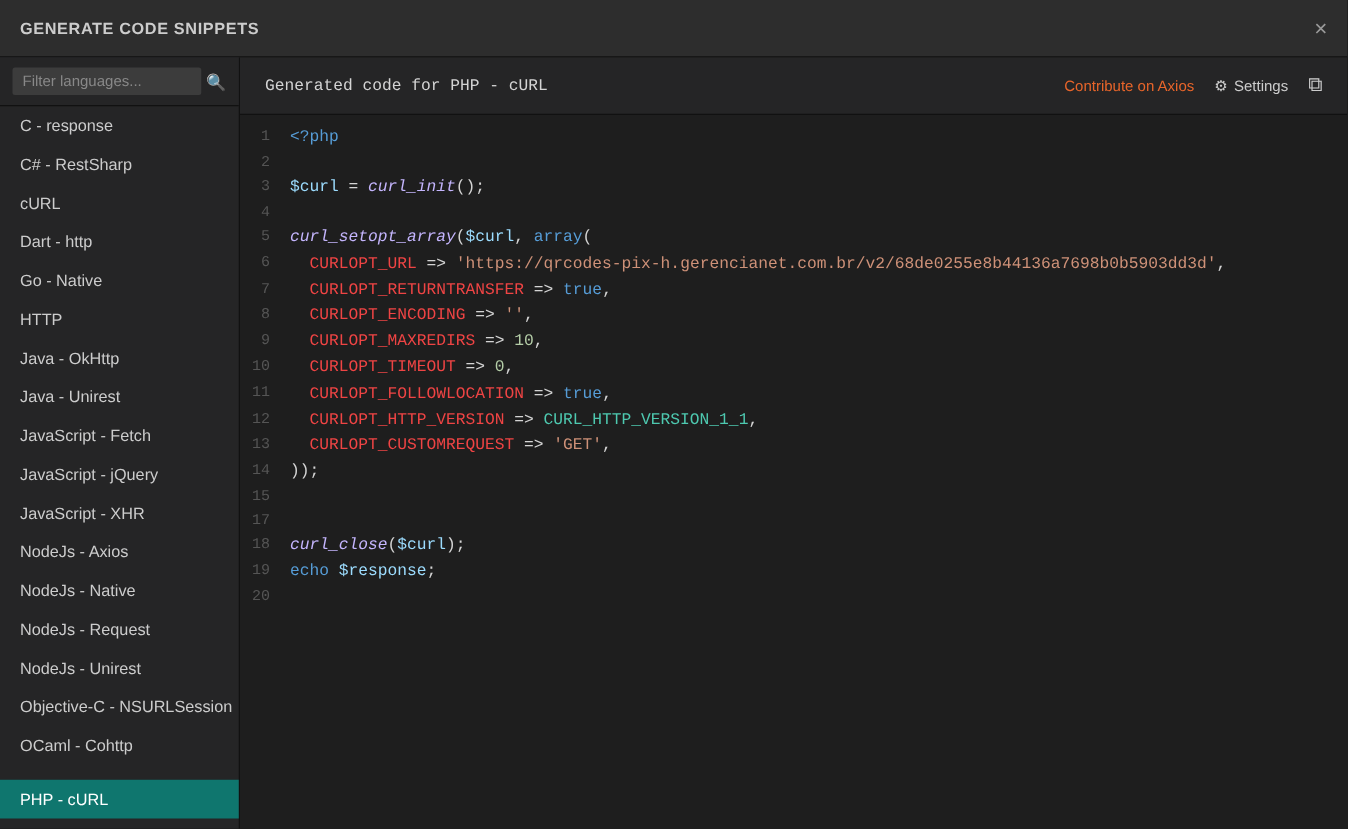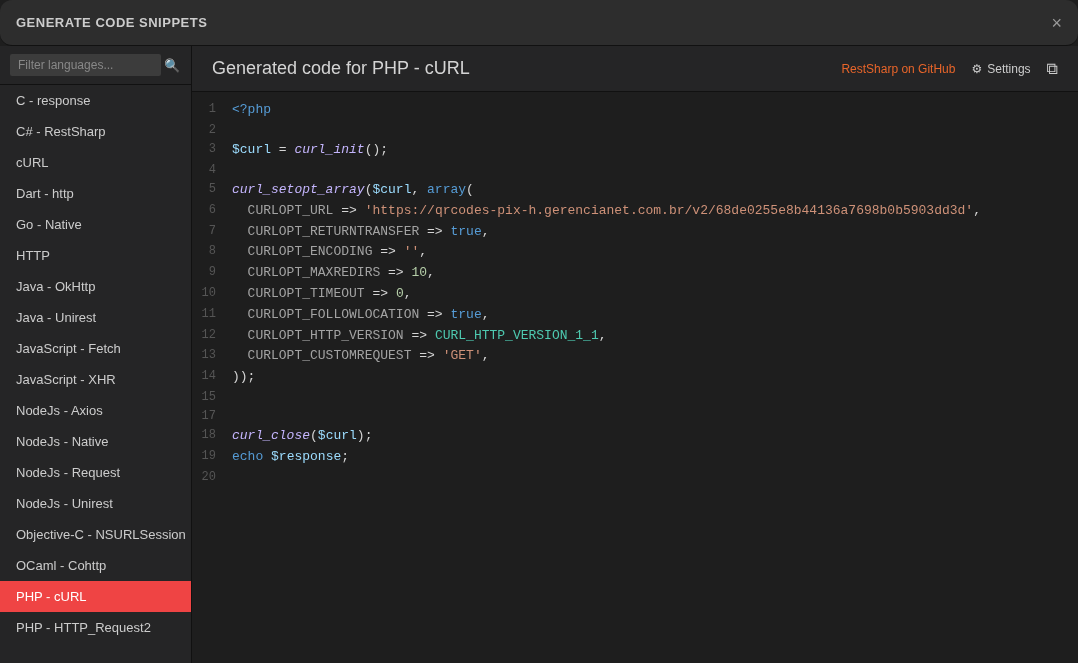--- a/index.html
+++ b/index.html
@@ -14,21 +14,20 @@
 
     
     .title-bar {
       background: #2d2d2d;
       display: flex;
       align-items: center;
       justify-content: space-between;
       padding: 0 16px;
       height: 46px;
       border-bottom: 1px solid #111;
-      border-radius: 12px;
     }
     .title-bar-title {
       color: #cccccc;
       font-size: 13px;
       font-weight: 600;
       letter-spacing: 0.5px;
     }
     .close-btn {
       color: #999;
       font-size: 18px;
@@ -84,45 +83,47 @@
     .lang-list::-webkit-scrollbar { width: 4px; }
     .lang-list::-webkit-scrollbar-thumb { background: #555; }
     .lang-item {
       padding: 8px 16px;
       font-size: 13px;
       color: #ccc;
       cursor: pointer;
       white-space: nowrap;
     }
     .lang-item.active {
-      background: #ef4444;
+      background: #0f766e;
       color: #fff;
+      margin-top: 12px;
     }
 
     
     .content-area {
       flex: 1;
       display: flex;
       flex-direction: column;
       background: #1e1e1e;
       overflow: hidden;
     }
     .content-header {
       display: flex;
       align-items: center;
       justify-content: space-between;
       padding: 0 20px;
       height: 46px;
       border-bottom: 1px solid #111;
       background: #252526;
     }
     .content-title {
-      font-size: 18px;
+      font-size: 13px;
       color: #d4d4d4;
       font-weight: 500;
+      font-family: Liberation Mono, monospace;
     }
     .header-actions {
       display: flex;
       align-items: center;
       gap: 16px;
     }
     .github-link {
       color: #e8652a;
       font-size: 12px;
       cursor: pointer;
@@ -175,21 +176,21 @@
     }
     
     .kw { color: #569cd6; }       
     .fn { color: #c4b5fd; font-style: italic; }       
     .str { color: #ce9178; margin-top: 10px; }      
     .op { color: #d4d4d4; }       
     .const { color: #4ec9b0; margin-top: 21px; }    
     .var { color: #9cdcfe; }      
     .tag { color: #569cd6; }      
     .bool { color: #569cd6; }     
-    .prop { color: #a3a3a3; }     
+    .prop { color: #ef4444; }     
     .num { color: #b5cea8; }      
     .plain { color: #d4d4d4; }    
   </style>
 </head>
 <body>
 
 <div class="title-bar">
   <span class="title-bar-title">GENERATE CODE SNIPPETS</span>
   <button class="close-btn">×</button>
 </div>
@@ -205,37 +206,38 @@
 
     <div class="lang-item">C - response</div>
         <div class="lang-item">C# - RestSharp</div>
         <div class="lang-item">cURL</div>
         <div class="lang-item">Dart - http</div>
         <div class="lang-item">Go - Native</div>
         <div class="lang-item">HTTP</div>
         <div class="lang-item">Java - OkHttp</div>
         <div class="lang-item">Java - Unirest</div>
         <div class="lang-item">JavaScript - Fetch</div>
+        <div class="lang-item">JavaScript - jQuery</div>
         <div class="lang-item">JavaScript - XHR</div>
         <div class="lang-item">NodeJs - Axios</div>
         <div class="lang-item">NodeJs - Native</div>
         <div class="lang-item">NodeJs - Request</div>
         <div class="lang-item">NodeJs - Unirest</div>
         <div class="lang-item">Objective-C - NSURLSession</div>
         <div class="lang-item">OCaml - Cohttp</div>
         <div class="lang-item active">PHP - cURL</div>
         <div class="lang-item">PHP - HTTP_Request2</div>
       </div>
   </div>
 
   <div class="content-area">
     <div class="content-header">
       <span class="content-title">Generated code for PHP - cURL</span>
       <div class="header-actions">
-        <a class="github-link" href="#">RestSharp on GitHub</a>
+        <a class="github-link" href="#">Contribute on Axios</a>
         <button class="settings-btn">
           <span>⚙</span>
           <span>Settings</span>
         </button>
         <button class="copy-btn">⧉</button>
       </div>
     </div>
     <div class="code-container" id="code-container">
 
     <div class="code-line">

